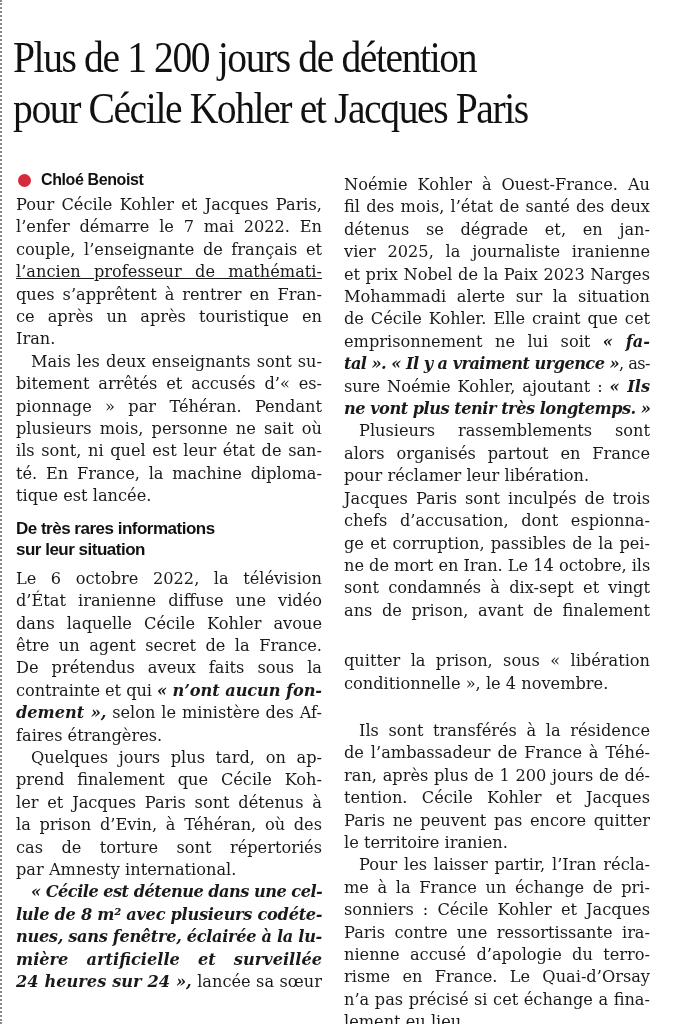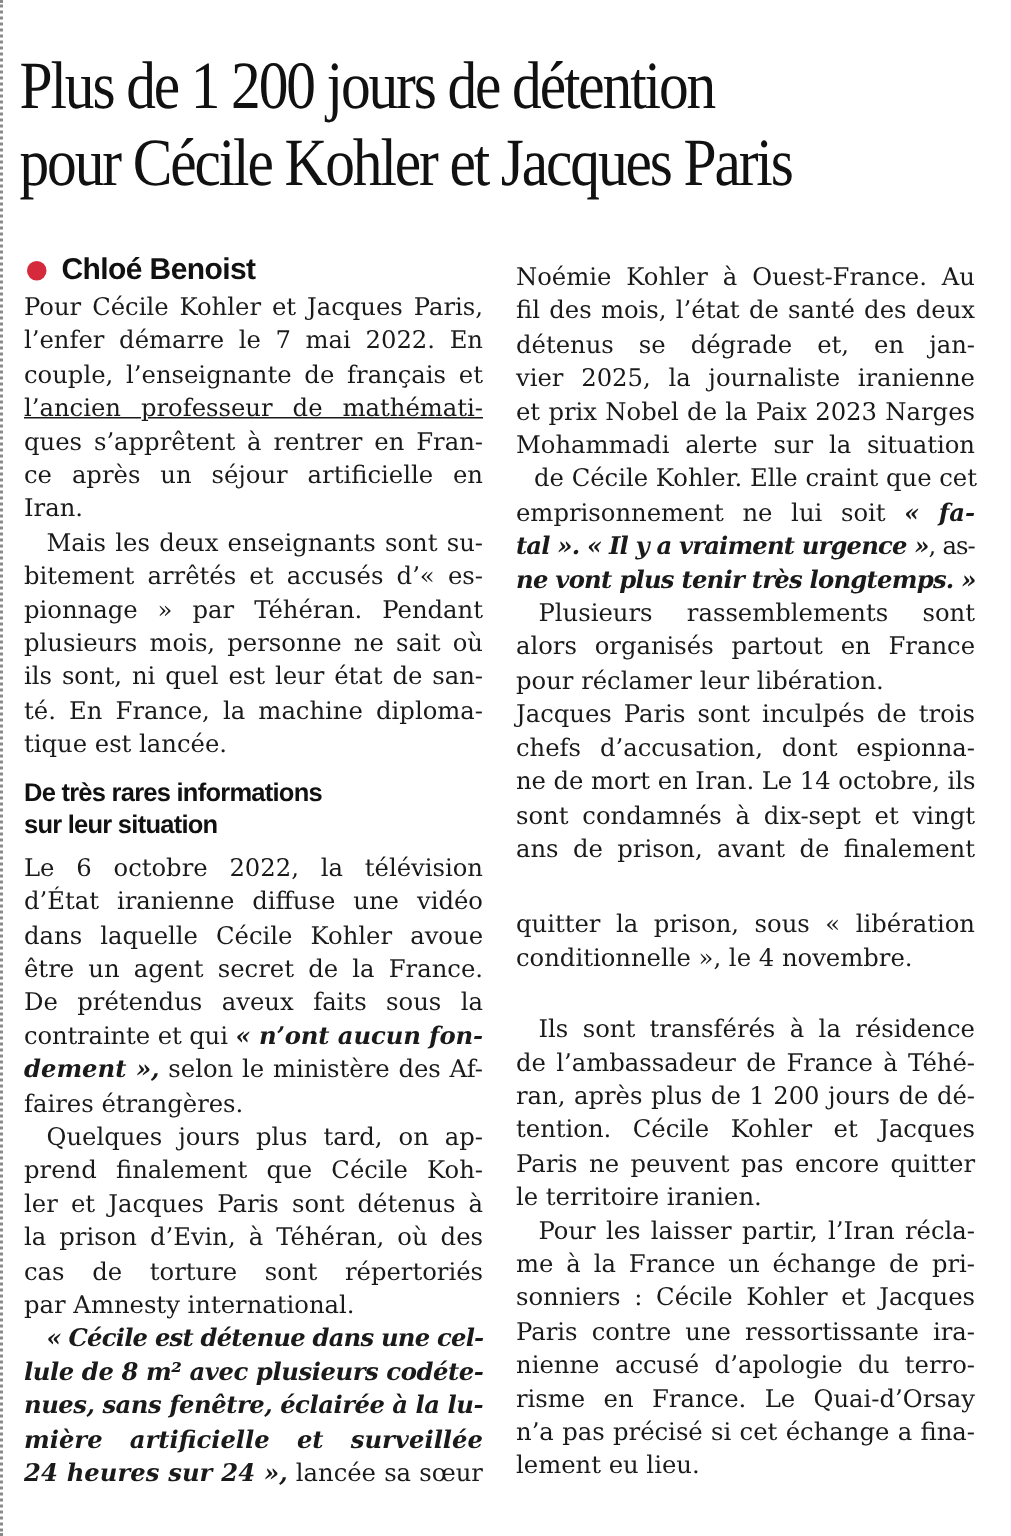--- a/index.html
+++ b/index.html
@@ -18,21 +18,21 @@
   }
   .col {
     position: absolute; top: 168px; width: 306px;
     font-family: "DejaVu Serif", serif; font-size: 16.2px; line-height: 22.4px;
     color: #1a1a1a; text-align: justify; hyphens: none;
   }
   .col-left { left: 14px; }
   .col-right { left: 342px; top: 174px; }
   .byline {
     display: flex; align-items: center; gap: 10px; height: 24px; margin-bottom: 2px;
-    font-family: "Liberation Sans", sans-serif; font-weight: bold; font-size: 20px;
+    font-family: "Liberation Sans", sans-serif; font-weight: bold; font-size: 16px;
     color: #111; letter-spacing: -0.4px;
   }
   .dot { width: 13px; height: 13px; border-radius: 50%; background: #d42a3b; display: inline-block; margin-left: 2px; }
   p.para { margin: 0; text-indent: 0; }
   .subhead {
     font-family: "Liberation Sans", sans-serif; font-weight: bold; font-size: 17px;
     line-height: 21px; color: #111; margin: 10px 0 8px 0; letter-spacing: -0.5px; text-align: left;
   }
   .q { font-style: italic; font-weight: bold; }
   .line { display: block; text-align-last: justify; white-space: nowrap; }
@@ -53,21 +53,21 @@
       <span class="dot" style="background: rgb(212, 42, 59);"></span>
       <span>Chloé Benoist</span>
     </div>
 
     <p class="para">
       <span class="line" style="letter-spacing: 0px;">Pour Cécile Kohler et Jacques Paris,</span>
       <span class="line" style="letter-spacing: 0px;">l’enfer démarre le 7 mai 2022. En</span>
       <span class="line" style="letter-spacing: 0px;">couple, l’enseignante de français et</span>
       <span class="line" style="letter-spacing: 0px; text-decoration: underline;">l’ancien professeur de mathémati-</span>
       <span class="line" style="letter-spacing: 0px;">ques s’apprêtent à rentrer en Fran-</span>
-      <span class="line" style="letter-spacing: 0px;">ce après un séjour artificielle en</span>
+      <span class="line" style="letter-spacing: 0px;">ce après un après touristique en</span>
       <span class="line last" style="letter-spacing: 0px;">Iran.</span>
     </p>
 
     <p class="para">
       <span class="line" style="padding-left: 15px; letter-spacing: 0px;">Mais les deux enseignants sont su-</span>
       <span class="line" style="letter-spacing: 0px;">bitement arrêtés et accusés d’« es-</span>
       <span class="line" style="letter-spacing: 0px;">pionnage » par Téhéran. Pendant</span>
       <span class="line" style="letter-spacing: 0px;">plusieurs mois, personne ne sait où</span>
       <span class="line" style="letter-spacing: 0px;">ils sont, ni quel est leur état de san-</span>
       <span class="line" style="letter-spacing: 0px;">té. En France, la machine diploma-</span>
@@ -109,35 +109,37 @@
   </div>
 
   <div class="col col-right">
     <p class="para">
       <span class="line" style="letter-spacing: 0px;">Noémie Kohler à Ouest-France. Au</span>
       <span class="line" style="letter-spacing: 0px;">fil des mois, l’état de santé des deux</span>
       <span class="line" style="letter-spacing: 0px;">détenus se dégrade et, en jan-</span>
       <span class="line" style="letter-spacing: 0px;">vier 2025, la journaliste iranienne</span>
       <span class="line" style="letter-spacing: 0px;">et prix Nobel de la Paix 2023 Narges</span>
       <span class="line" style="letter-spacing: 0px;">Mohammadi alerte sur la situation</span>
-      <span class="line" style="letter-spacing: 0px; margin-left: 12px;">de Cécile Kohler. Elle craint que cet</span>
+      <span class="line" style="letter-spacing: 0px;">de Cécile Kohler. Elle craint que cet</span>
       <span class="line" style="letter-spacing: 0px;"><span>emprisonnement ne lui soit </span><span class="q">« fa-</span></span>
       <span class="line" style="letter-spacing: -0.564103px;"><span class="q">tal ». « Il y a vraiment urgence »</span><span>, as-</span></span>
+      <span class="line" style="letter-spacing: 0px;"><span>sure Noémie Kohler, ajoutant : </span><span class="q">« Ils</span></span>
       <span class="line last q" style="letter-spacing: -0.5px;">ne vont plus tenir très longtemps. »</span>
     </p>
 
     <p class="para">
       <span class="line" style="padding-left: 15px; letter-spacing: 0px;">Plusieurs rassemblements sont</span>
       <span class="line" style="letter-spacing: 0px;">alors organisés partout en France</span>
       <span class="line last" style="letter-spacing: 0px;">pour réclamer leur libération.</span>
     </p>
 
     <p class="para">
       <span class="line" style="letter-spacing: 0px;">Jacques Paris sont inculpés de trois</span>
       <span class="line" style="letter-spacing: 0px;">chefs d’accusation, dont espionna-</span>
+      <span class="line" style="letter-spacing: 0px;">ge et corruption, passibles de la pei-</span>
       <span class="line" style="letter-spacing: -0.0263158px;">ne de mort en Iran. Le 14 octobre, ils</span>
       <span class="line" style="letter-spacing: 0px;">sont condamnés à dix-sept et vingt</span>
       <span class="line" style="letter-spacing: 0px;">ans de prison, avant de finalement</span>
       <span class="line" style="letter-spacing: 0px; margin-top: 28px;">quitter la prison, sous « libération</span>
       <span class="line last" style="letter-spacing: 0px;">conditionnelle », le 4 novembre.</span>
     </p>
 
     <p class="para">
       <span class="line" style="padding-left: 15px; letter-spacing: 0px; margin-top: 25px;">Ils sont transférés à la résidence</span>
       <span class="line" style="letter-spacing: 0px;">de l’ambassadeur de France à Téhé-</span>

